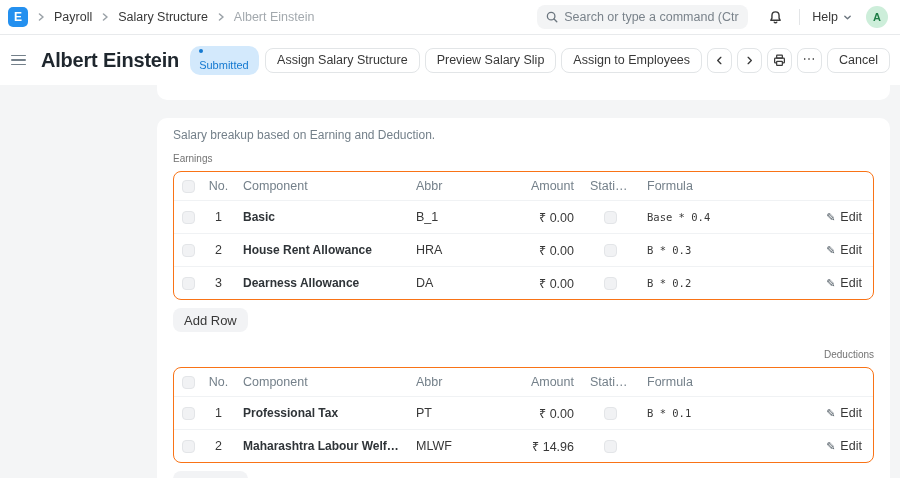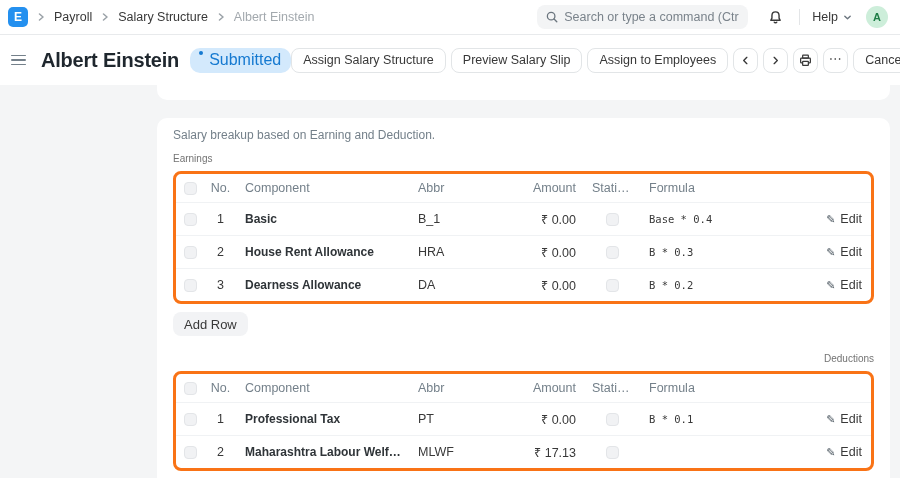--- a/index.html
+++ b/index.html
@@ -78,25 +78,26 @@
     font-size: 20px;
     font-weight: 700;
     color: #1f272e;
     letter-spacing: -0.2px;
     white-space: nowrap;
   }
   .status-badge {
     margin-left: 11px;
     background: #d3e9fc;
     color: #1579d0;
-    font-size: 16px;
+    font-size: 11px;
     padding: 3px 10px 4px 9px;
     border-radius: 10px;
     display: flex; align-items: flex-start; gap: 6px;
     white-space: nowrap;
+    flex-direction: column;
   }
   .status-dot { width: 4px; height: 4px; border-radius: 50%; background: #1579d0; }
   .head-actions { margin-left: auto; display: flex; align-items: center; gap: 5px; }
   .btn {
     height: 25px;
     background: #fff;
     border: 1px solid #e2e5e7;
     border-radius: 8px;
     font-family: "Liberation Sans", sans-serif;
     font-size: 12.5px;
@@ -127,21 +128,21 @@
     border-radius: 0 0 10px 10px;
     margin-bottom: 18px;
   }
   .card-main { padding: 9px 16px 14px; }
 
   .section-desc { font-size: 12px; color: #74808a; line-height: 16px; }
   .section-label { font-size: 10px; color: #737373; margin-top: 10px; }
 
   .grid-table {
     margin-top: 7px;
-    border: 3px solid #f97316;
+    border: 1px solid #f97316;
     border-radius: 8px;
     overflow: hidden;
   }
   .trow {
     display: grid;
     grid-template-columns: 28px 33px 173px 59px 115px 57px 176px 1fr;
     align-items: center;
   }
   .trow + .trow { border-top: 1px solid #f0f2f4; }
   .cell {
@@ -416,21 +417,21 @@
         </div>
       </div>
 
       <div class="trow">
         <div class="cell c-check">
             <span class="checkbox"></span>
           </div>
         <div class="cell c-no">2</div>
         <div class="cell c-comp value">Maharashtra Labour Welfare Fund</div>
         <div class="cell">MLWF</div>
-        <div class="cell c-amt">₹ 17.13</div>
+        <div class="cell c-amt">₹ 14.96</div>
         <div class="cell c-stat">
             <span class="checkbox"></span>
           </div>
         <div class="cell c-formula value"></div>
         <div class="cell c-edit">
           <button class="edit-btn">
             <span class="pencil">✎</span>
             <span>Edit</span>
           </button>
         </div>

